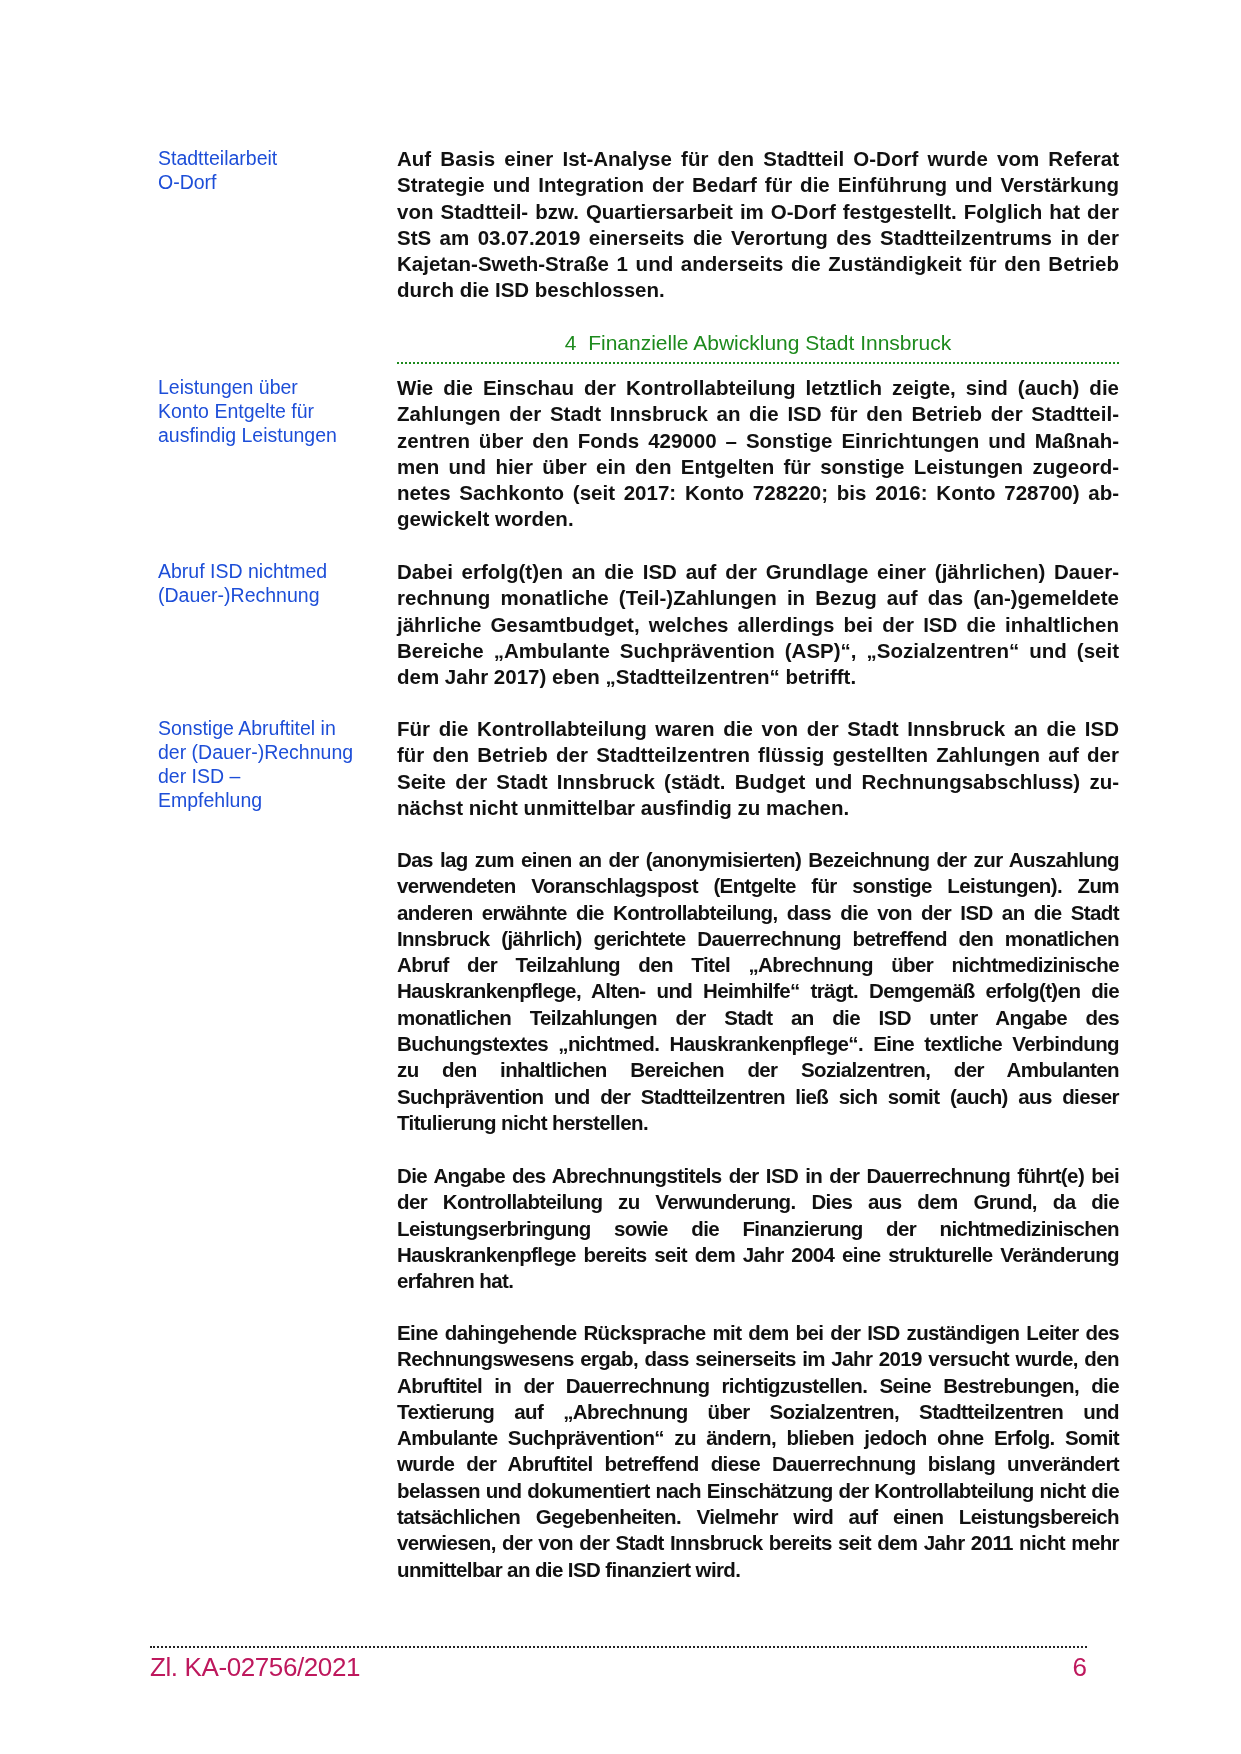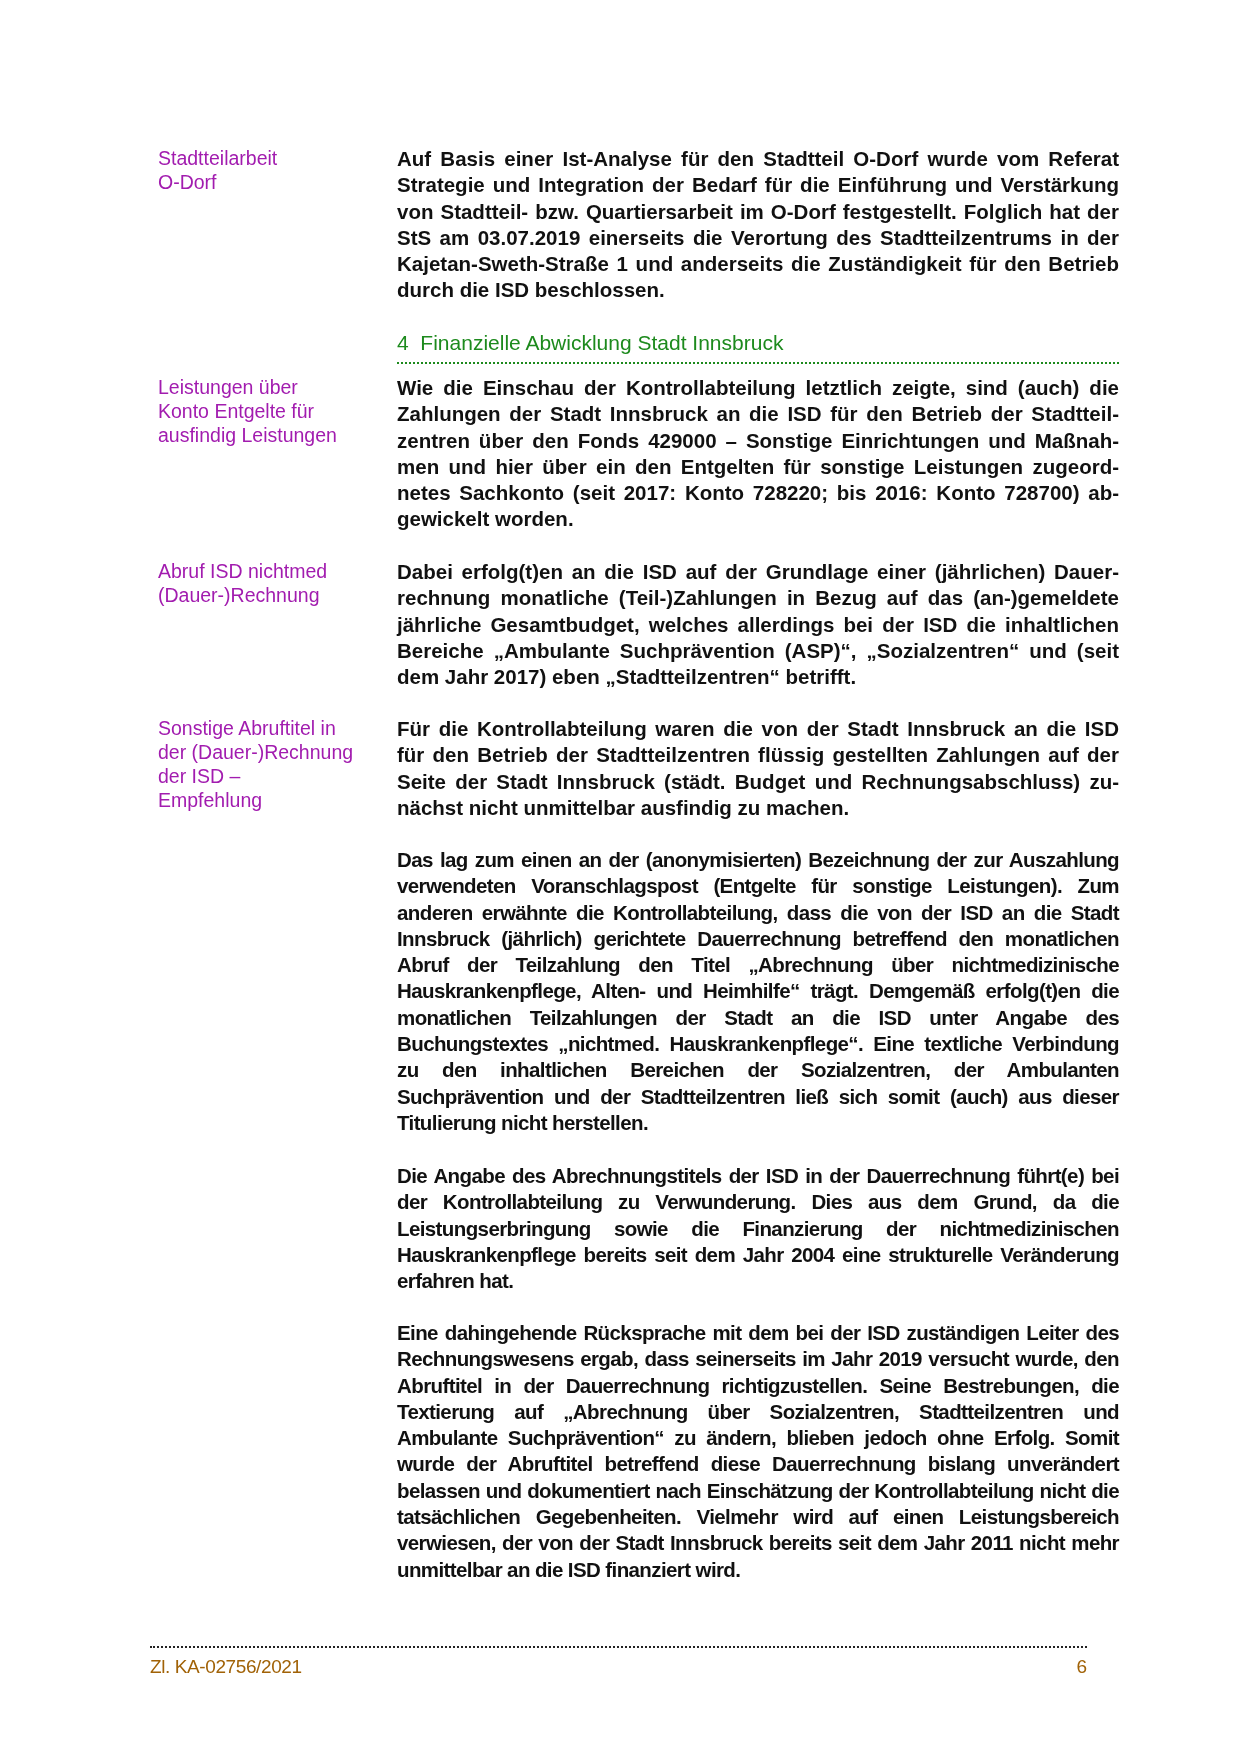--- a/index.html
+++ b/index.html
@@ -23,21 +23,21 @@
     .row {
       position: absolute;
       left: 158px;
       width: 962px;
     }
     .margin-note {
       position: absolute;
       left: 0;
       top: 0;
       width: 220px;
-      color: #a21caf;
+      color: #1d4ed8;
       font-size: 19.5px;
       line-height: 24px;
     }
     .margin-note span { display: block; }
     .body-text {
       position: absolute;
       left: 239px;
       top: 0;
       width: 722px;
       font-size: 20.5px;
@@ -49,21 +49,21 @@
     .body-text.narrow {
       font-family: "Liberation Sans", sans-serif;
       font-stretch: condensed;
       letter-spacing: -0.6px;
     }
     .section-heading {
       position: absolute;
       left: 397px;
       top: 330px;
       width: 722px;
-      text-align: left;
+      text-align: center;
       color: #1d8a1d;
       font-size: 21px;
       line-height: 26px;
     }
     .section-rule {
       position: absolute;
       left: 397px;
       top: 362px;
       width: 722px;
       height: 0;
@@ -76,23 +76,23 @@
       width: 937px;
       height: 0;
       border-top: 2px dotted #222222;
     }
     .footer {
       position: absolute;
       left: 150px;
       top: 1654px;
       width: 937px;
       height: 26px;
-      font-size: 19px;
+      font-size: 26px;
       line-height: 26px;
-      color: #a16207;
+      color: #be185d;
     }
     .footer .ref { position: absolute; left: 0; top: 0; letter-spacing: -0.4px; }
     .footer .title { position: absolute; left: 290px; top: 0; letter-spacing: -0.4px; }
     .footer .pageno { position: absolute; right: 0; top: 0; }
   </style>
 </head>
 <body>
 
 <div class="page">
 

